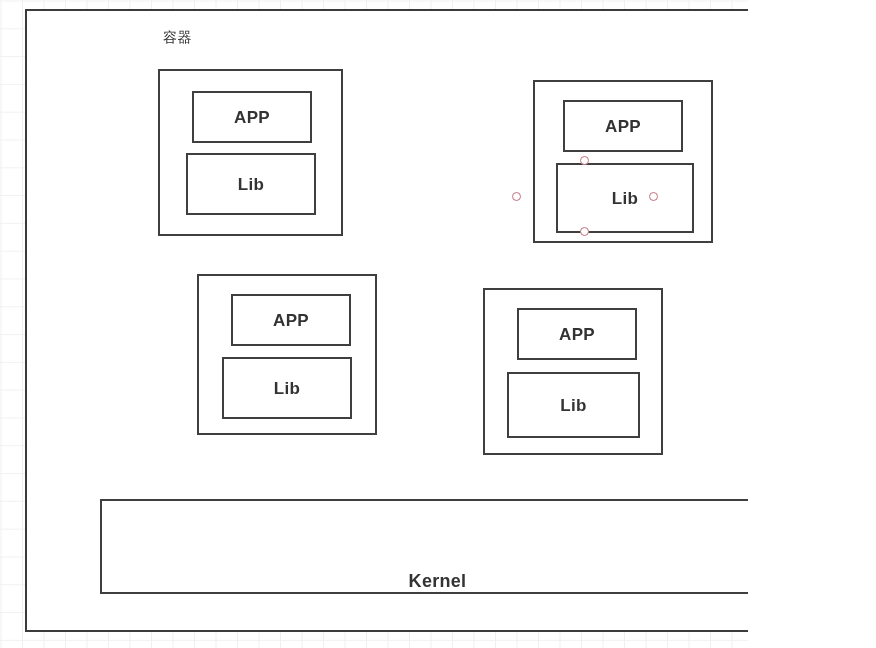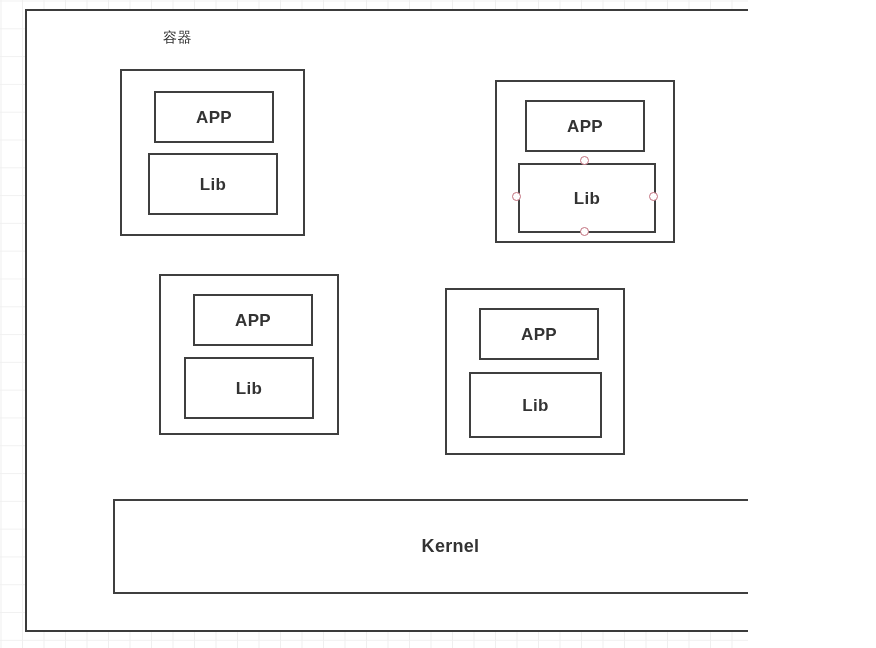--- a/index.html
+++ b/index.html
@@ -49,20 +49,21 @@
     letter-spacing: 0.5px;
     white-space: nowrap;
   }
 
   
   .pod {
     position: absolute;
     box-sizing: border-box;
     border: 2px solid #3f3f3f;
     background: #ffffff;
+    margin-left: 38px;
   }
   .inner-box {
     position: absolute;
     box-sizing: border-box;
     border: 2px solid #3f3f3f;
     background: #ffffff;
     display: flex;
     align-items: center;
     justify-content: center;
   }
@@ -70,29 +71,29 @@
     font-size: 17px;
     font-weight: bold;
     color: #333333;
     letter-spacing: 0.3px;
     line-height: 1;
   }
 
   
   #kernel-bar {
     position: absolute;
-    left: 113px;
+    left: 100px;
     top: 499px;
     width: 675px;
     height: 95px;
     box-sizing: border-box;
     border: 2px solid #3f3f3f;
     background: #ffffff;
     display: flex;
-    align-items: center;
+    align-items: flex-end;
     justify-content: center;
   }
   #kernel-bar .box-text {
     font-size: 18px;
     font-weight: bold;
     color: #333333;
     letter-spacing: 0.3px;
   }
 
   

